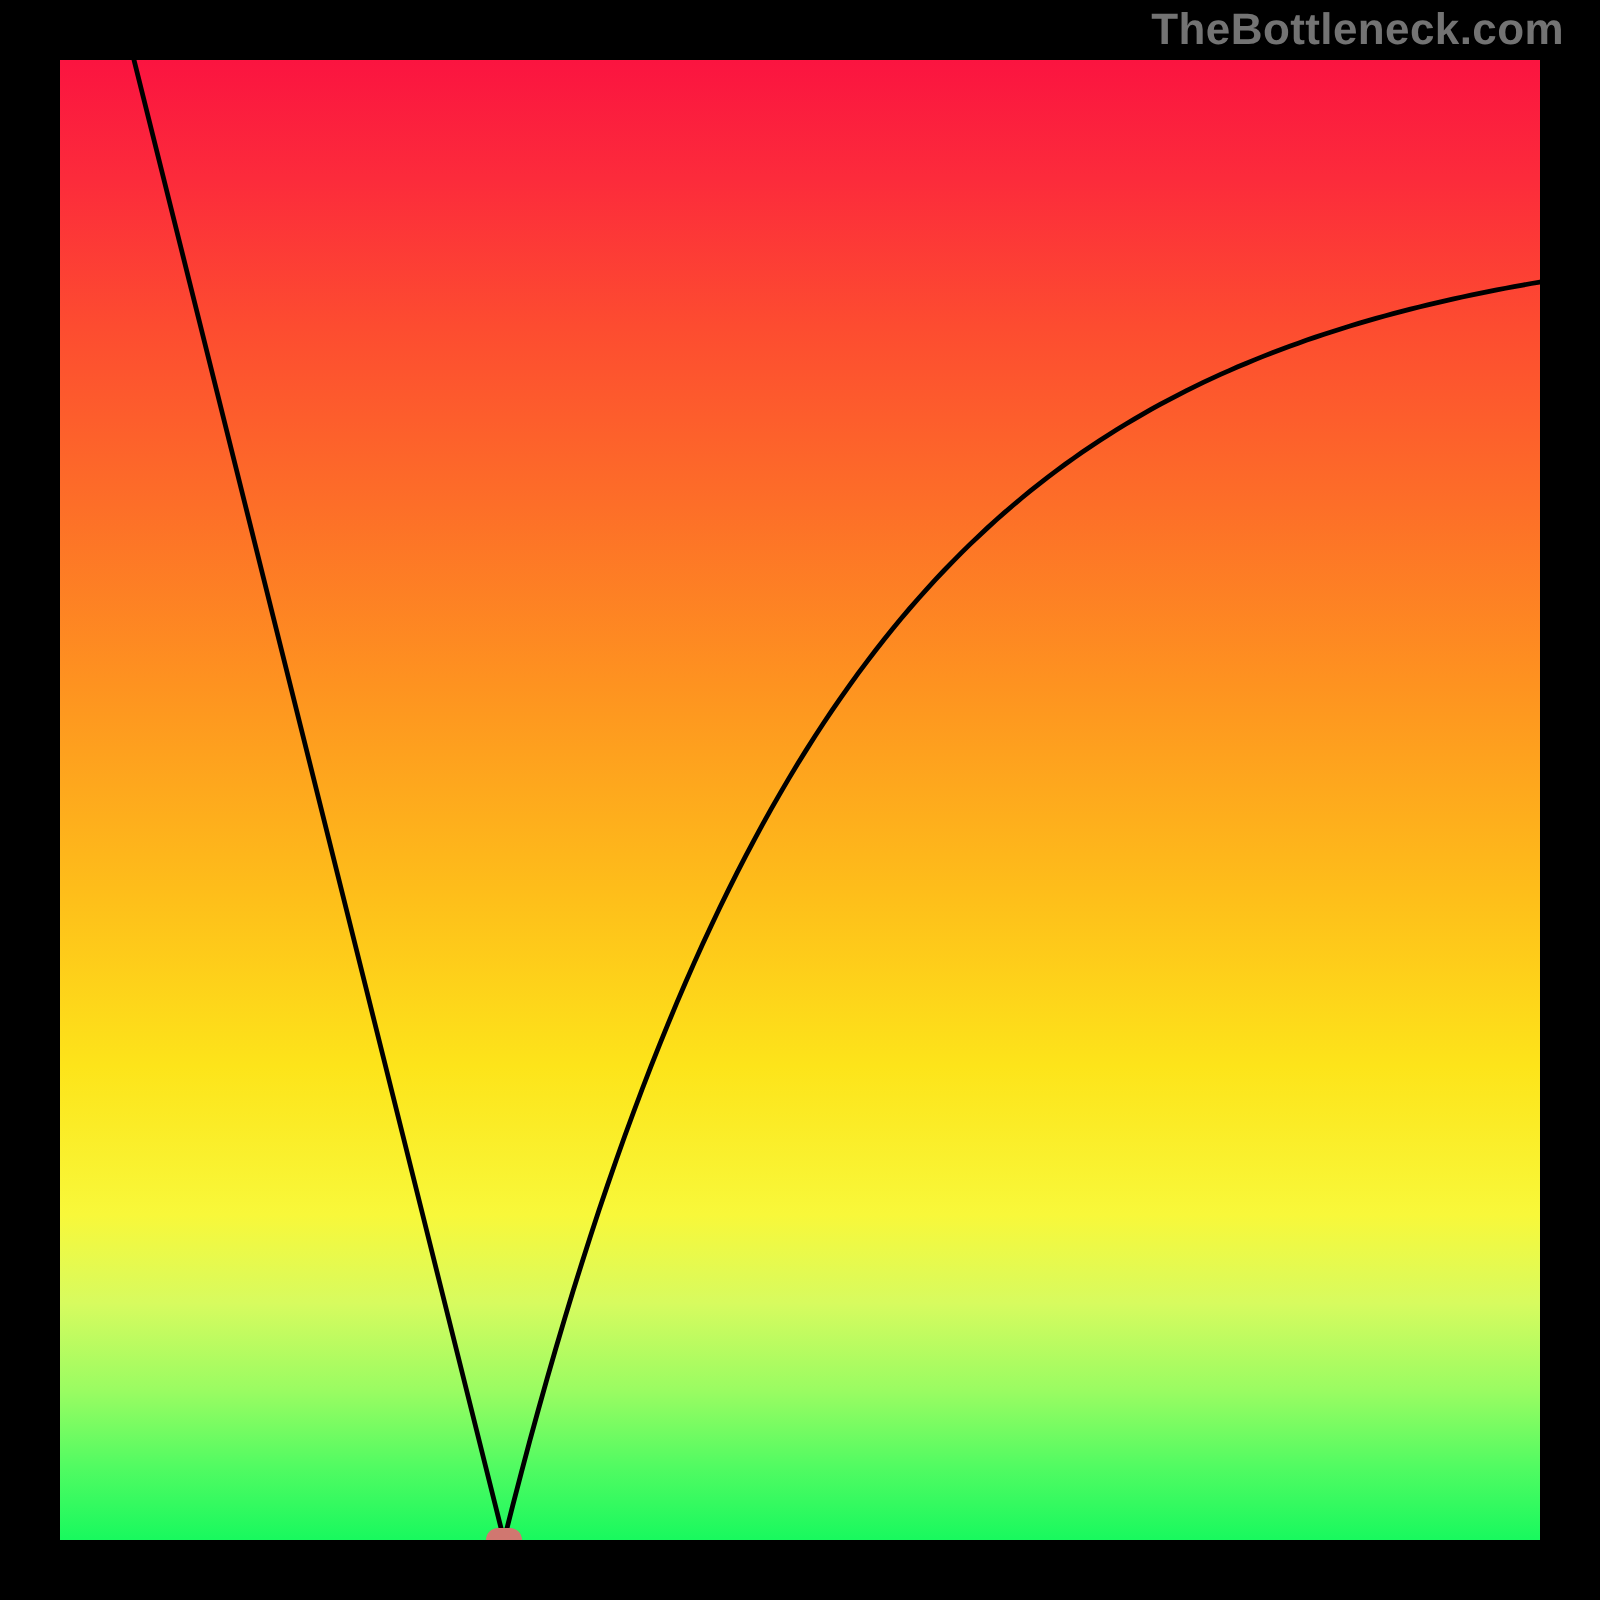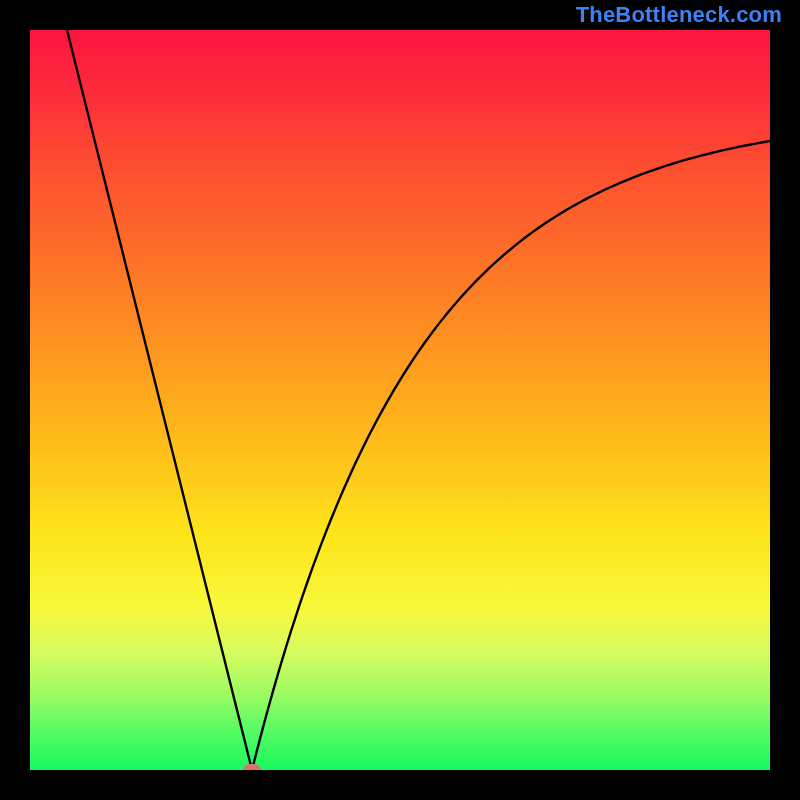--- a/index.html
+++ b/index.html
@@ -14,21 +14,21 @@
   .outer {
     width: 800px;
     height: 800px;
     background: #000;
     position: relative;
   }
   .watermark {
     position: absolute;
     top: 2px;
     right: 18px;
-    color: #3b82f6;
+    color: #737373;
     font-size: 22px;
     font-weight: 600;
     letter-spacing: 0.2px;
     z-index: 5;
   }
   .plot {
     position: absolute;
     left: 30px;
     top: 30px;
     width: 740px;

